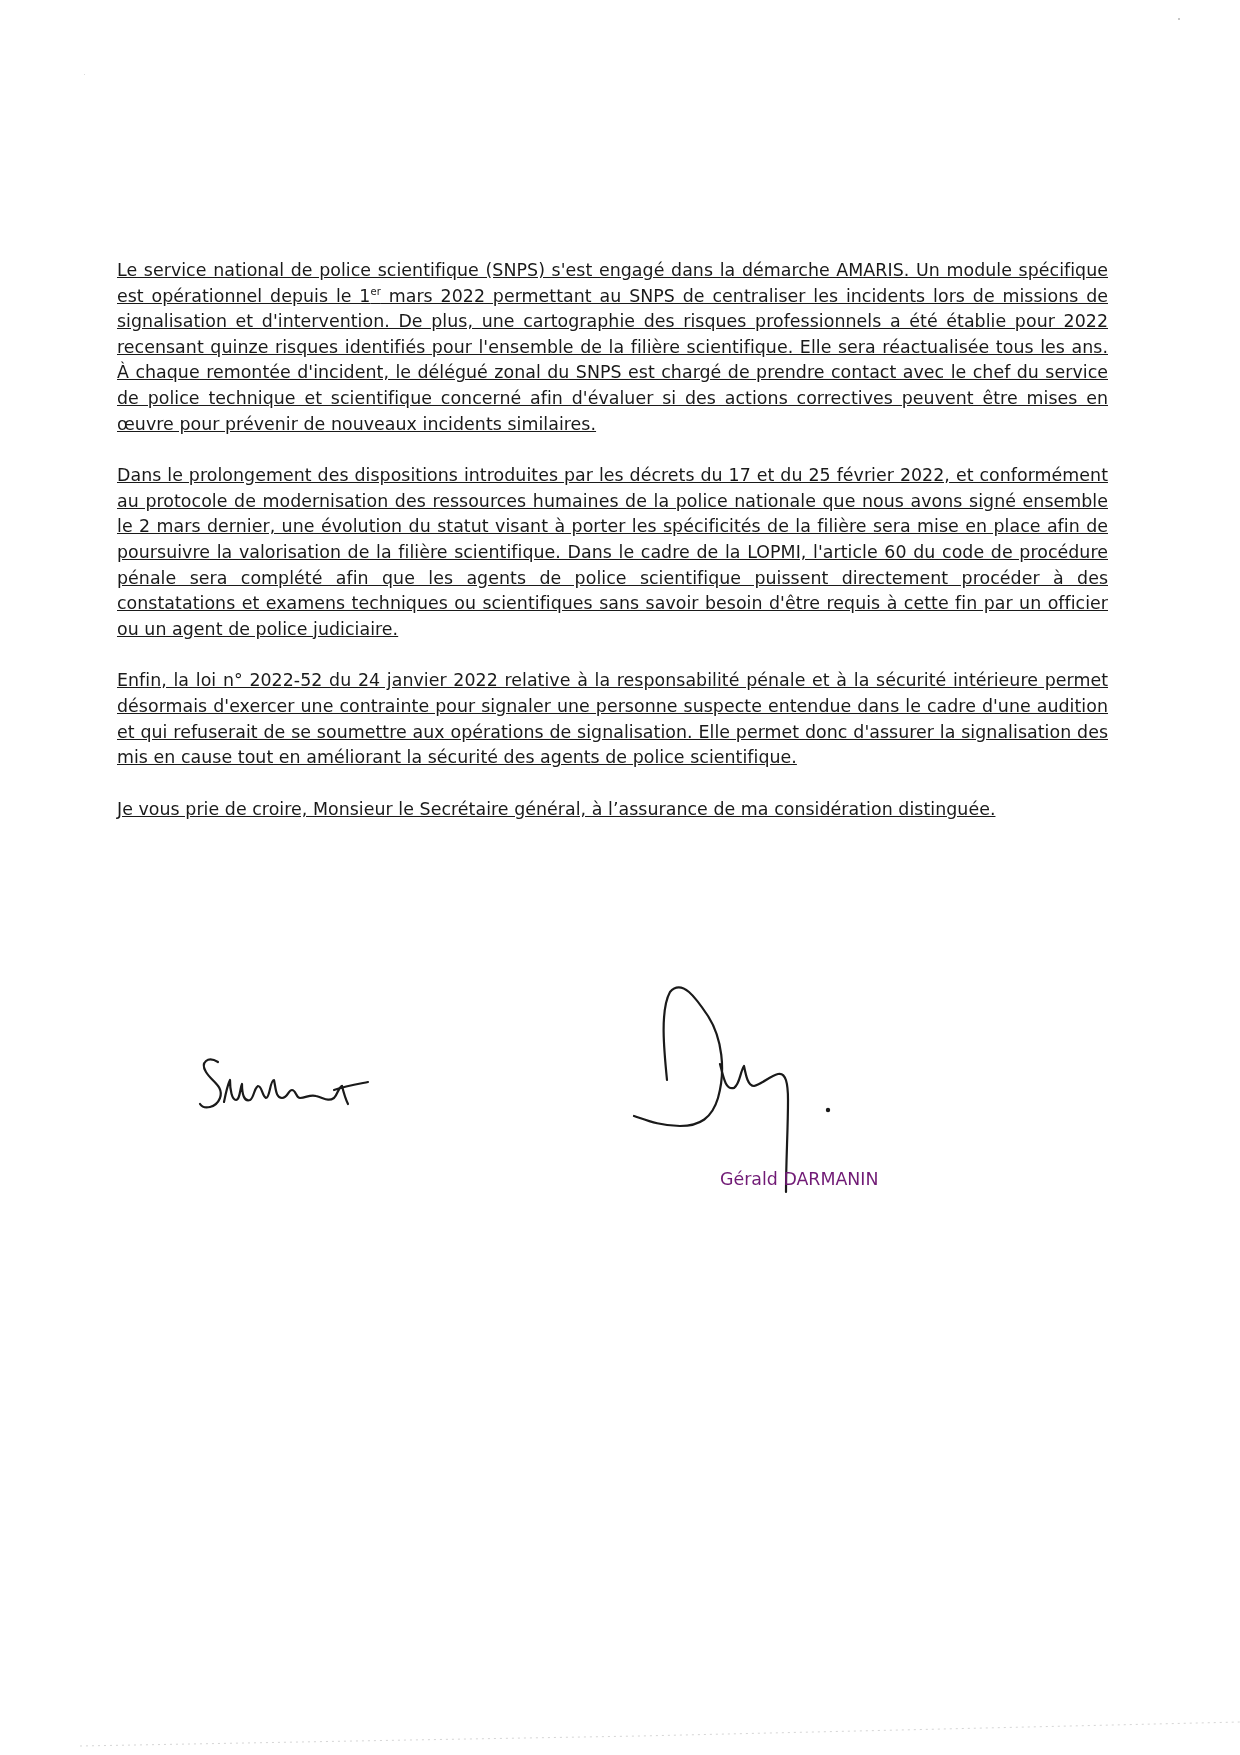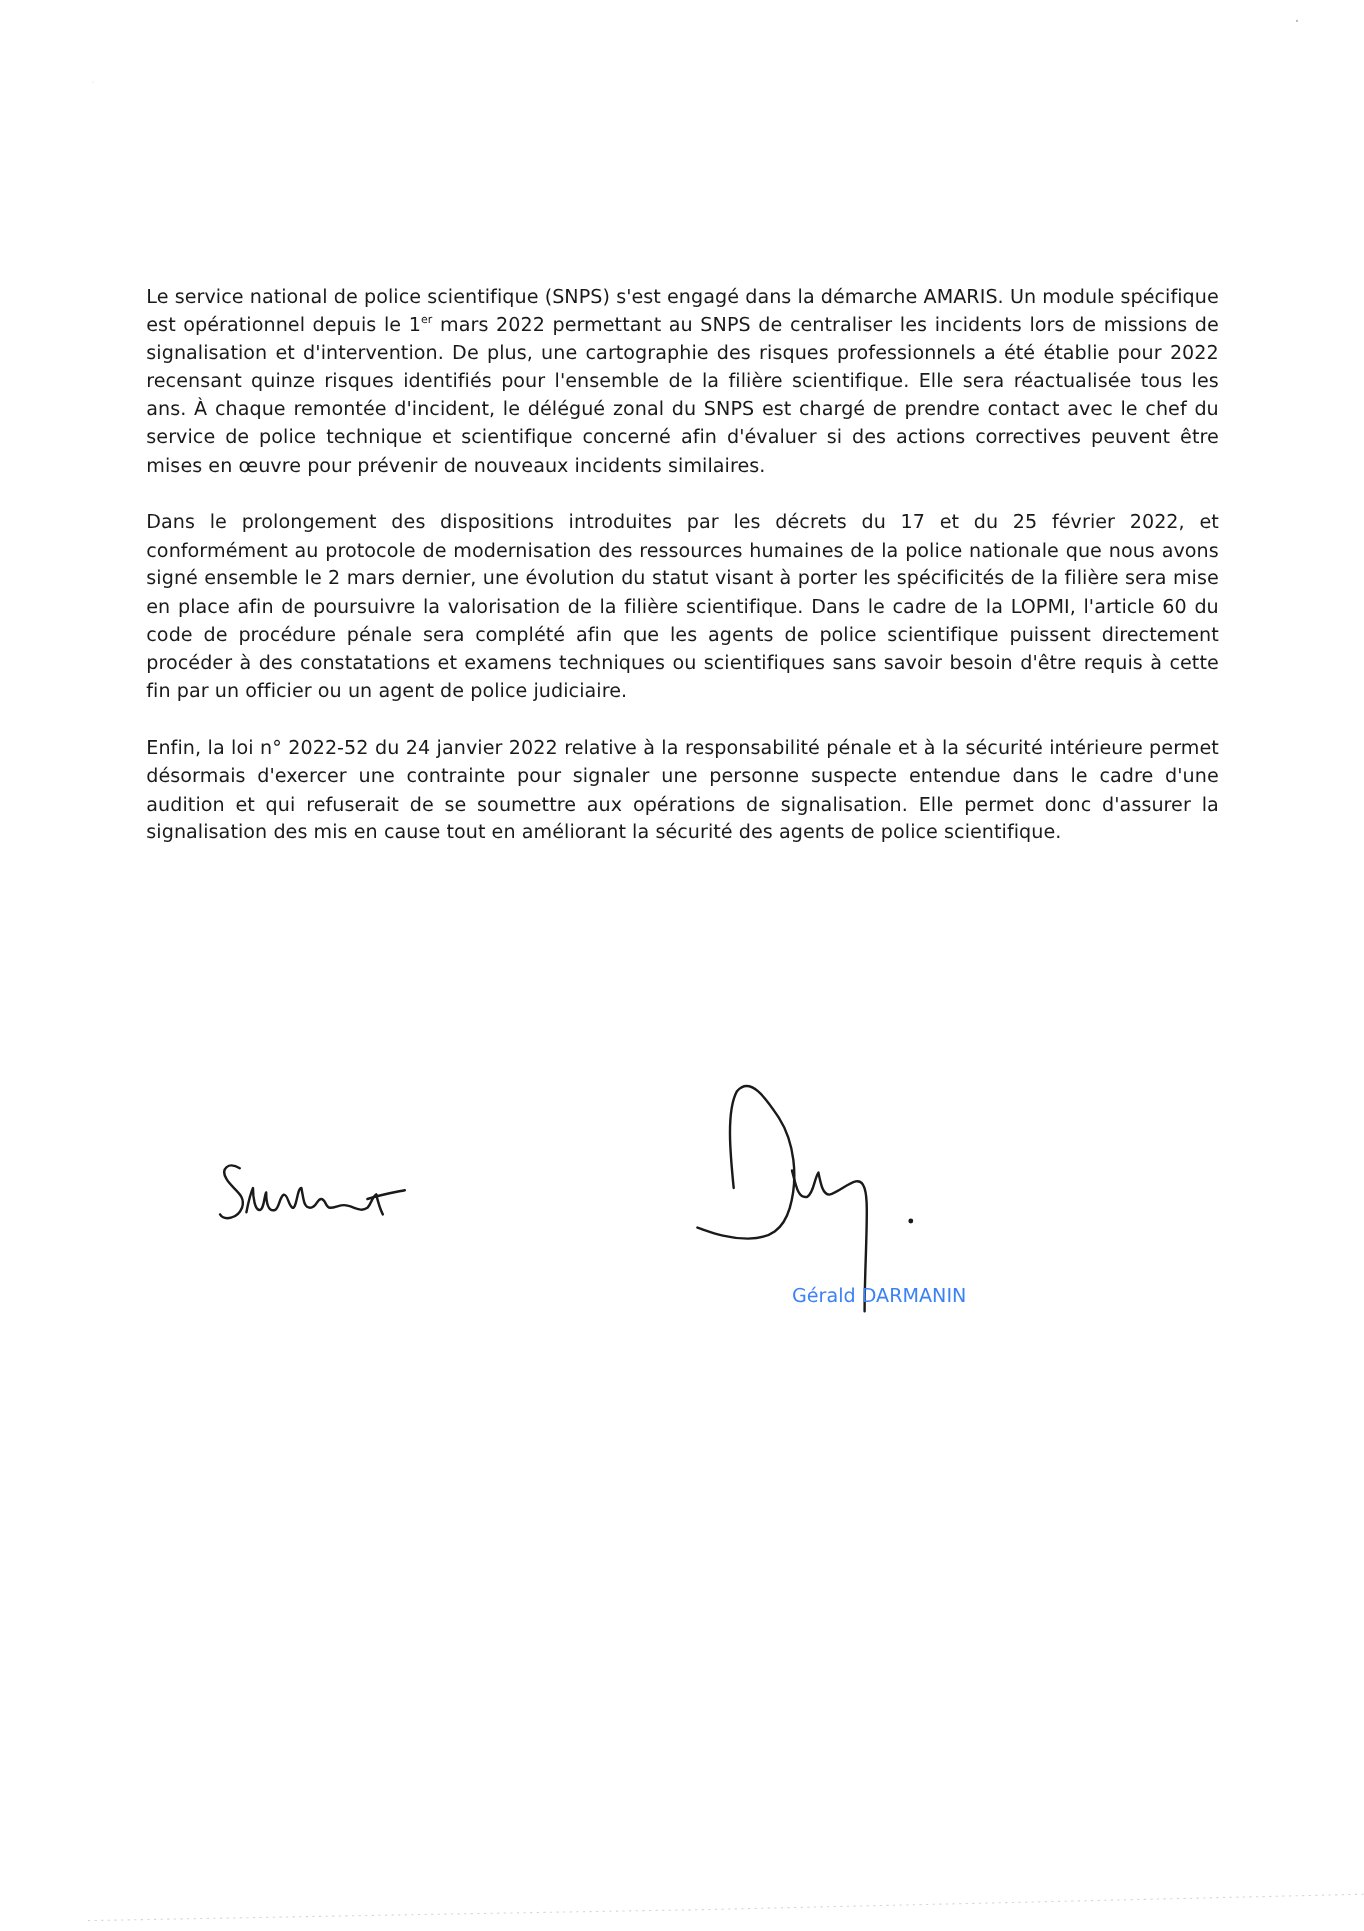--- a/index.html
+++ b/index.html
@@ -33,24 +33,25 @@
     .body-text {
       position: absolute;
       left: 117px;
       top: 258px;
       width: 991px;
       font-size: 17.4px;
       line-height: 25.6px;
       letter-spacing: 0.05px;
     }
     .para {
-      margin: 0 0 26px 16px;
+      margin: 0 0 26px 0;
       text-align: justify;
       text-align-last: left;
       hyphens: none;
+      text-decoration: underline;
     }
     .para.closing { margin-bottom: 0; }
     sup.ord {
       font-size: 10px;
       line-height: 0;
       vertical-align: 7px;
     }
 
     .sig-left {
       position: absolute;
@@ -65,21 +66,21 @@
       top: 980px;
       width: 300px;
       height: 220px;
     }
     .signatory-name {
       position: absolute;
       left: 720px;
       top: 1168px;
       font-size: 17.4px;
       line-height: 22px;
-      color: #3b82f6;
+      color: #701a75;
       white-space: nowrap;
     }
     .footer-scan {
       position: absolute;
       left: 0;
       top: 1720px;
       width: 1240px;
       height: 30px;
     }
   </style>
@@ -92,20 +93,21 @@
   <div class="scan-dot tl"></div>
 
   <div class="body-text">
     <p class="para"><span>Le service national de police scientifique (SNPS) s'est engagé dans la démarche AMARIS. Un module spécifique est opérationnel depuis le 1</span><sup class="ord">er</sup><span> mars 2022 permettant au SNPS de centraliser les incidents lors de missions de signalisation et d'intervention. De plus, une cartographie des risques professionnels a été établie pour 2022 recensant quinze risques identifiés pour l'ensemble de la filière scientifique. Elle sera réactualisée tous les ans. À chaque remontée d'incident, le délégué zonal du SNPS est chargé de prendre contact avec le chef du service de police technique et scientifique concerné afin d'évaluer si des actions correctives peuvent être mises en œuvre pour prévenir de nouveaux incidents similaires.</span></p>
 
     <p class="para">Dans le prolongement des dispositions introduites par les décrets du 17 et du 25 février 2022, et conformément au protocole de modernisation des ressources humaines de la police nationale que nous avons signé ensemble le 2 mars dernier, une évolution du statut visant à porter les spécificités de la filière sera mise en place afin de poursuivre la valorisation de la filière scientifique. Dans le cadre de la LOPMI, l'article 60 du code de procédure pénale sera complété afin que les agents de police scientifique puissent directement procéder à des constatations et examens techniques ou scientifiques sans savoir besoin d'être requis à cette fin par un officier ou un agent de police judiciaire.</p>
 
     <p class="para">Enfin, la loi n° 2022-52 du 24 janvier 2022 relative à la responsabilité pénale et à la sécurité intérieure permet désormais d'exercer une contrainte pour signaler une personne suspecte entendue dans le cadre d'une audition et qui refuserait de se soumettre aux opérations de signalisation. Elle permet donc d'assurer la signalisation des mis en cause tout en améliorant la sécurité des agents de police scientifique.</p>
 
 
+    <p class="para closing">Je vous prie de croire, Monsieur le Secrétaire général, à l’assurance de ma considération distinguée.</p>
   </div>
 
   <svg class="sig-left" viewBox="0 0 210 70">
     <path d="M22 12 C 12 6, 4 12, 10 22 C 16 32, 28 36, 24 48 C 20 58, 8 60, 4 54" fill="none" stroke="#1a1a1a" stroke-width="2.2" stroke-linecap="round"></path>
     <path d="M28 52 C 30 42, 32 34, 34 30 C 34 40, 36 50, 40 50 C 44 50, 44 38, 46 34 C 46 44, 48 52, 54 50 C 58 48, 58 38, 62 36 C 66 36, 66 46, 70 48 C 74 48, 74 30, 78 30 C 80 40, 80 48, 86 48 C 92 48, 92 40, 96 40 C 100 40, 100 48, 104 48 C 110 48, 114 44, 120 46 C 128 48, 132 52, 138 48 C 142 44, 142 38, 146 36" fill="none" stroke="#1a1a1a" stroke-width="2.2" stroke-linecap="round" stroke-linejoin="round"></path>
     <path d="M146 36 C 148 44, 150 50, 152 54 M 138 40 C 150 36, 162 34, 172 32" fill="none" stroke="#1a1a1a" stroke-width="2.2" stroke-linecap="round"></path>
   </svg>
 
   <svg class="sig-right" viewBox="0 0 300 220">
     <path d="M37 100 C 34 70, 30 30, 40 12 C 52 -2, 66 18, 78 36 C 92 58, 96 90, 88 118 C 82 138, 70 146, 50 146 C 30 146, 16 140, 4 136" fill="none" stroke="#1a1a1a" stroke-width="2.2" stroke-linecap="round" stroke-linejoin="round"></path>

